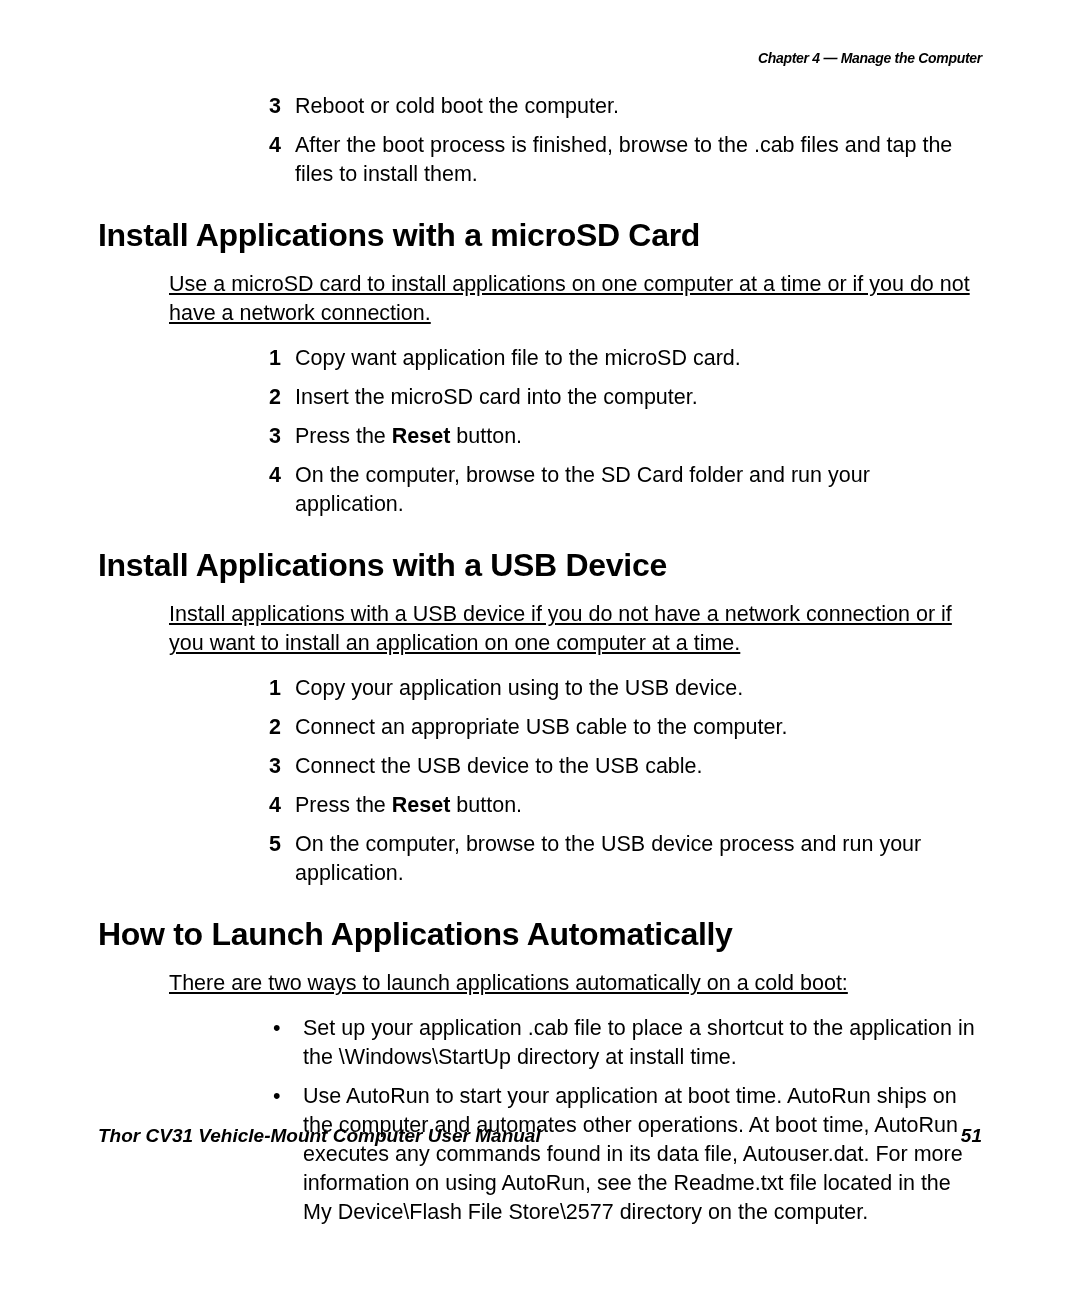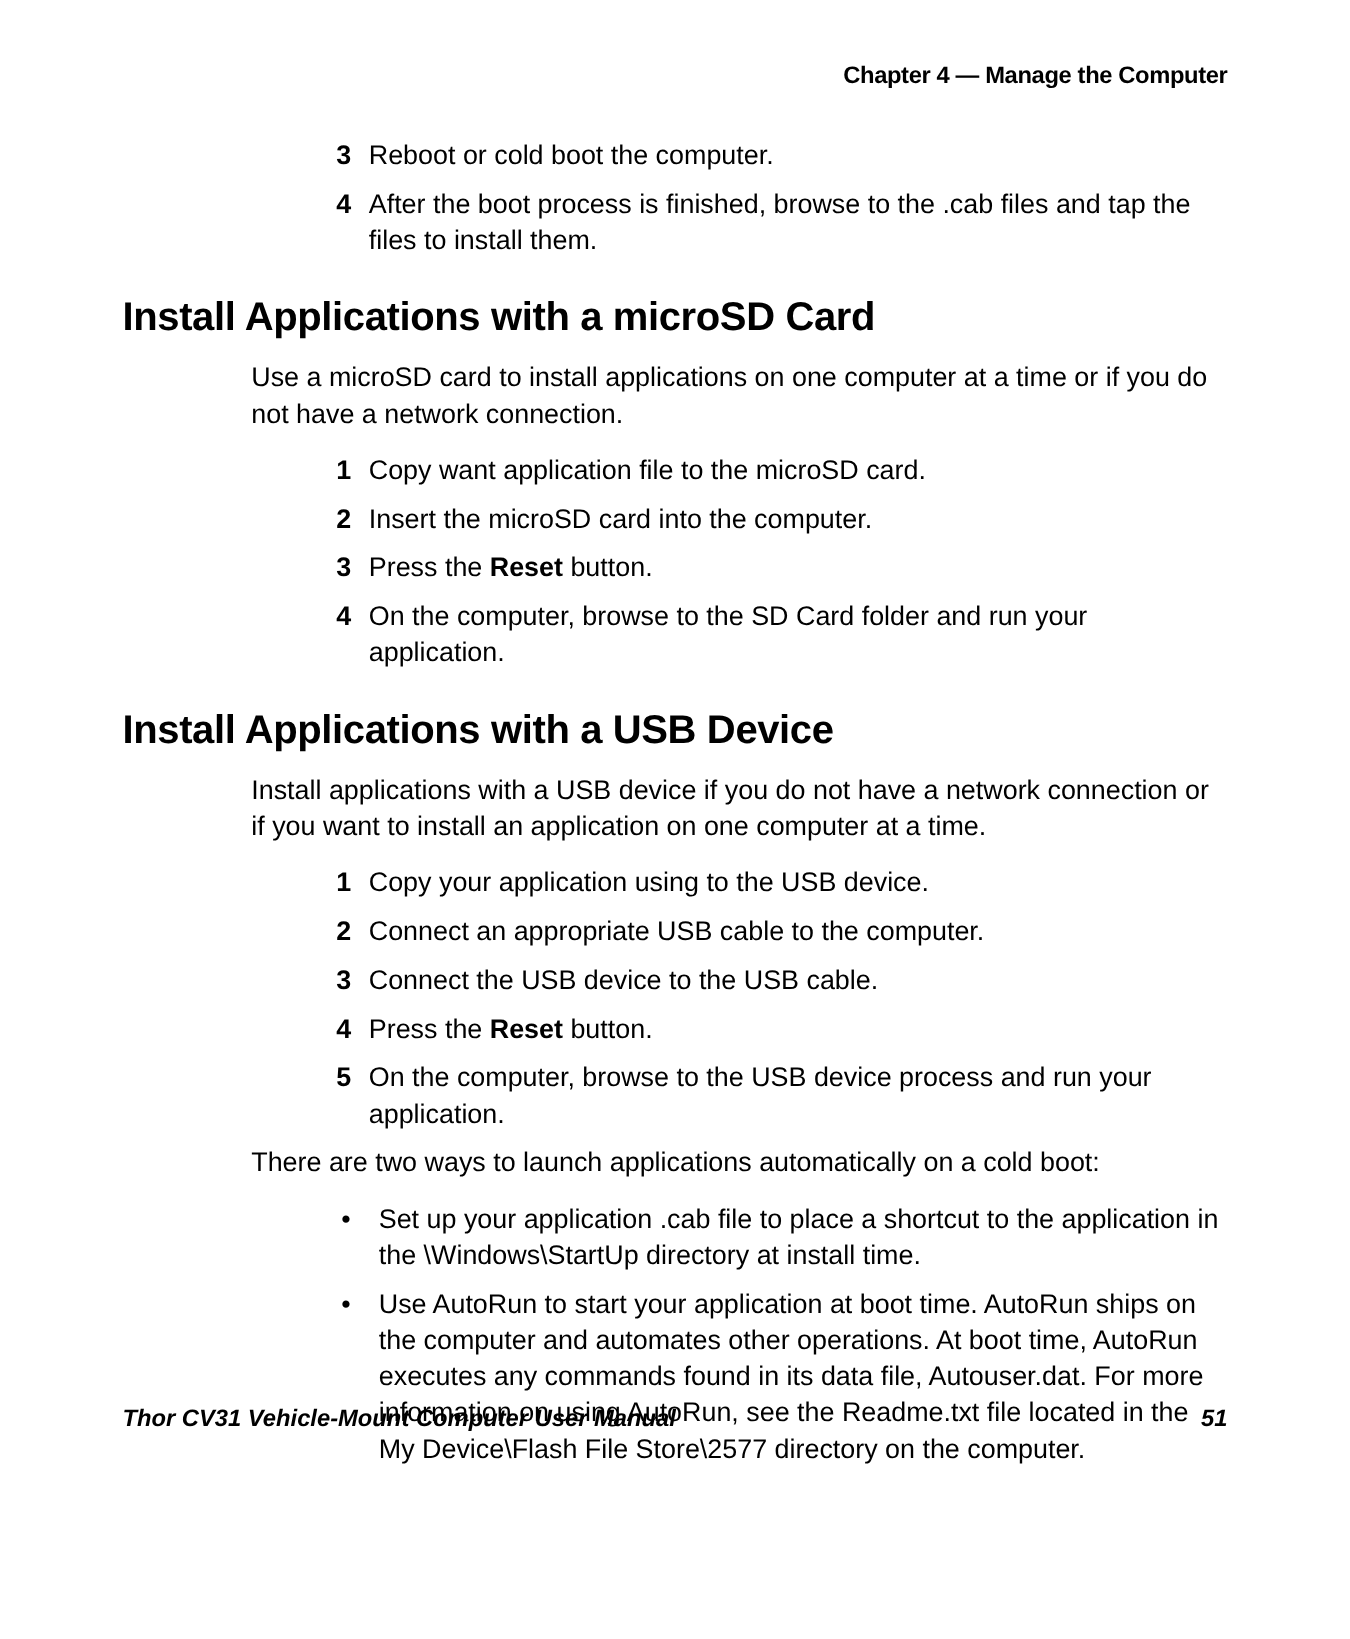--- a/index.html
+++ b/index.html
@@ -13,23 +13,24 @@
       background: #fff;
       font-family: Arial, Helvetica, sans-serif;
       color: #000;
       position: relative;
     }
     .page {
       padding: 50px 98px 0 98px;
     }
     .chapter-header {
       text-align: right;
+      font-style: italic;
       font-weight: bold;
-      font-size: 19px;
-      margin-bottom: 38px;
+      font-size: 14px;
+      margin-bottom: 26px;
       letter-spacing: -0.3px;
     }
     .numbered-list {
       list-style: none;
       margin-left: 171px;
     }
     .numbered-list li {
       display: flex;
       margin-bottom: 10px;
       font-size: 21.5px;
@@ -45,24 +46,25 @@
     }
     h2.section-heading {
       font-family: Arial, Helvetica, sans-serif;
       font-weight: bold;
       font-size: 32px;
       margin-top: 28px;
       margin-bottom: 16px;
       letter-spacing: -0.3px;
     }
     .body-para {
-      margin-left: 103px;
+      margin-left: 71px;
       font-size: 21.5px;
       line-height: 1.35;
       margin-bottom: 16px;
+      text-decoration: underline;
     }
     .inline-bold {
       font-weight: bold;
     }
     .bullet-list {
       list-style: none;
       margin-left: 171px;
     }
     .bullet-list li {
       display: flex;
@@ -152,20 +154,21 @@
       <span class="txt">
         <span>Press the </span><span class="inline-bold">Reset</span><span> button.</span>
       </span>
     </li>
     <li>
       <span class="num">5</span>
       <span class="txt">On the computer, browse to the USB device process and run your application.</span>
     </li>
   </ol>
 
+  <h2 class="section-heading">How to Launch Applications Automatically</h2>
   <p class="body-para">There are two ways to launch applications automatically on a cold boot:</p>
   <ul class="bullet-list">
     <li>
       <span class="bullet">•</span>
       <span class="txt">Set up your application .cab file to place a shortcut to the application in the \Windows\StartUp directory at install time.</span>
     </li>
     <li>
       <span class="bullet">•</span>
       <span class="txt">Use AutoRun to start your application at boot time. AutoRun ships on the computer and automates other operations. At boot time, AutoRun executes any commands found in its data file, Autouser.dat. For more information on using AutoRun, see the Readme.txt file located in the My Device\Flash File Store\2577 directory on the computer.</span>
     </li>

